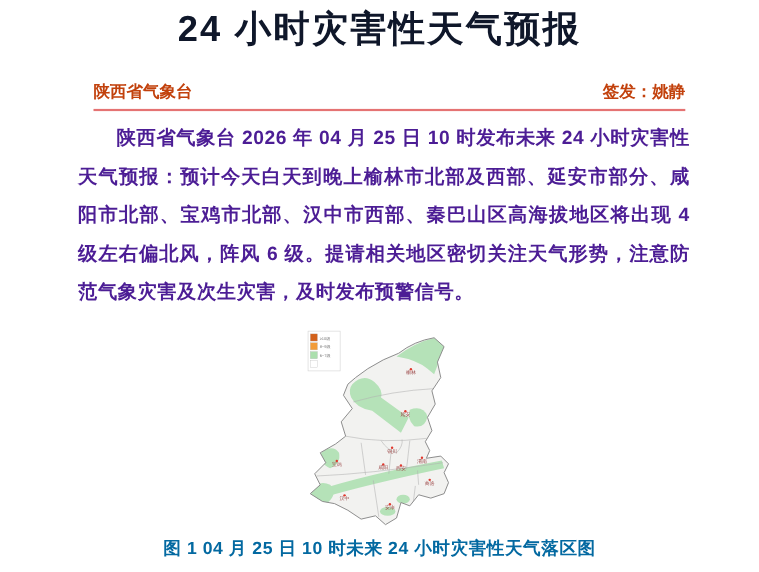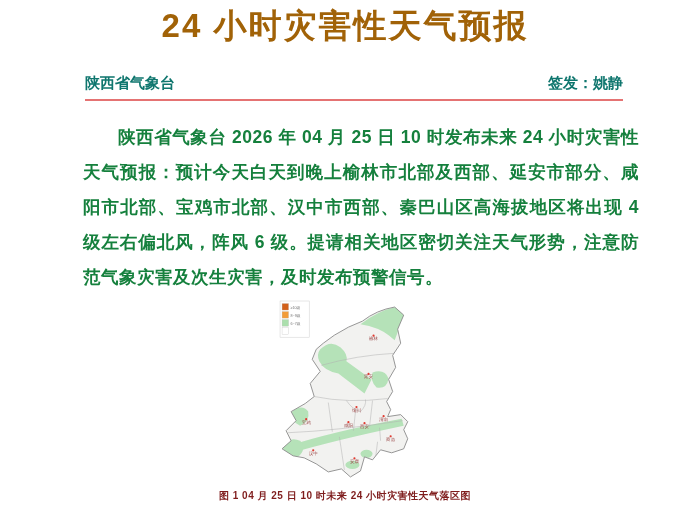--- a/index.html
+++ b/index.html
@@ -3,43 +3,43 @@
 <meta charset="utf-8">
 <style>
   html,body{margin:0;padding:0;background:#fff;}
   .page{
     position:relative;width:690px;height:520px;background:#ffffff;
     font-family:"Liberation Sans","DejaVu Sans",sans-serif;overflow:hidden;
   }
   .title{
     position:absolute;top:4px;left:0;width:690px;margin:0;
     text-align:center;font-size:33px;font-weight:800;letter-spacing:2px;
-    color:#a16207;
+    color:#0f172a;
   }
   .header-line{
     position:absolute;top:74px;left:85px;width:538px;
     display:flex;justify-content:space-between;align-items:center;
-    font-size:15px;font-weight:bold;color:#0f766e;
+    font-size:15px;font-weight:bold;color:#c2410c;
     border-bottom:2px solid #e57373;padding-bottom:6px;
     white-space:nowrap;
     gap:31px;
   }
   .body-text{
-    position:absolute;top:104px;left:67px;width:556px;margin:16px;
-    font-size:17.5px;font-weight:bold;color:#15803d;
+    position:absolute;top:104px;left:67px;width:556px;margin:4px;
+    font-size:17.5px;font-weight:bold;color:#4c1d95;
     line-height:35px;text-align:justify;text-indent:2em;
     letter-spacing:0.5px;
   }
   .map-wrap{
     position:absolute;top:299px;left:276px;width:176px;height:186px;
   }
   .map-wrap svg{display:block;width:176px;height:186px;}
   .caption{
     position:absolute;top:489px;left:0;width:690px;
-    text-align:center;font-size:10px;font-weight:600;color:#7f1d1d;
+    text-align:center;font-size:16px;font-weight:600;color:#0369a1;
     letter-spacing:0.5px;
   }
 </style>
 </head>
 <body>
 
 <div class="page">
 
   <h1 class="title">24 小时灾害性天气预报</h1>
 

